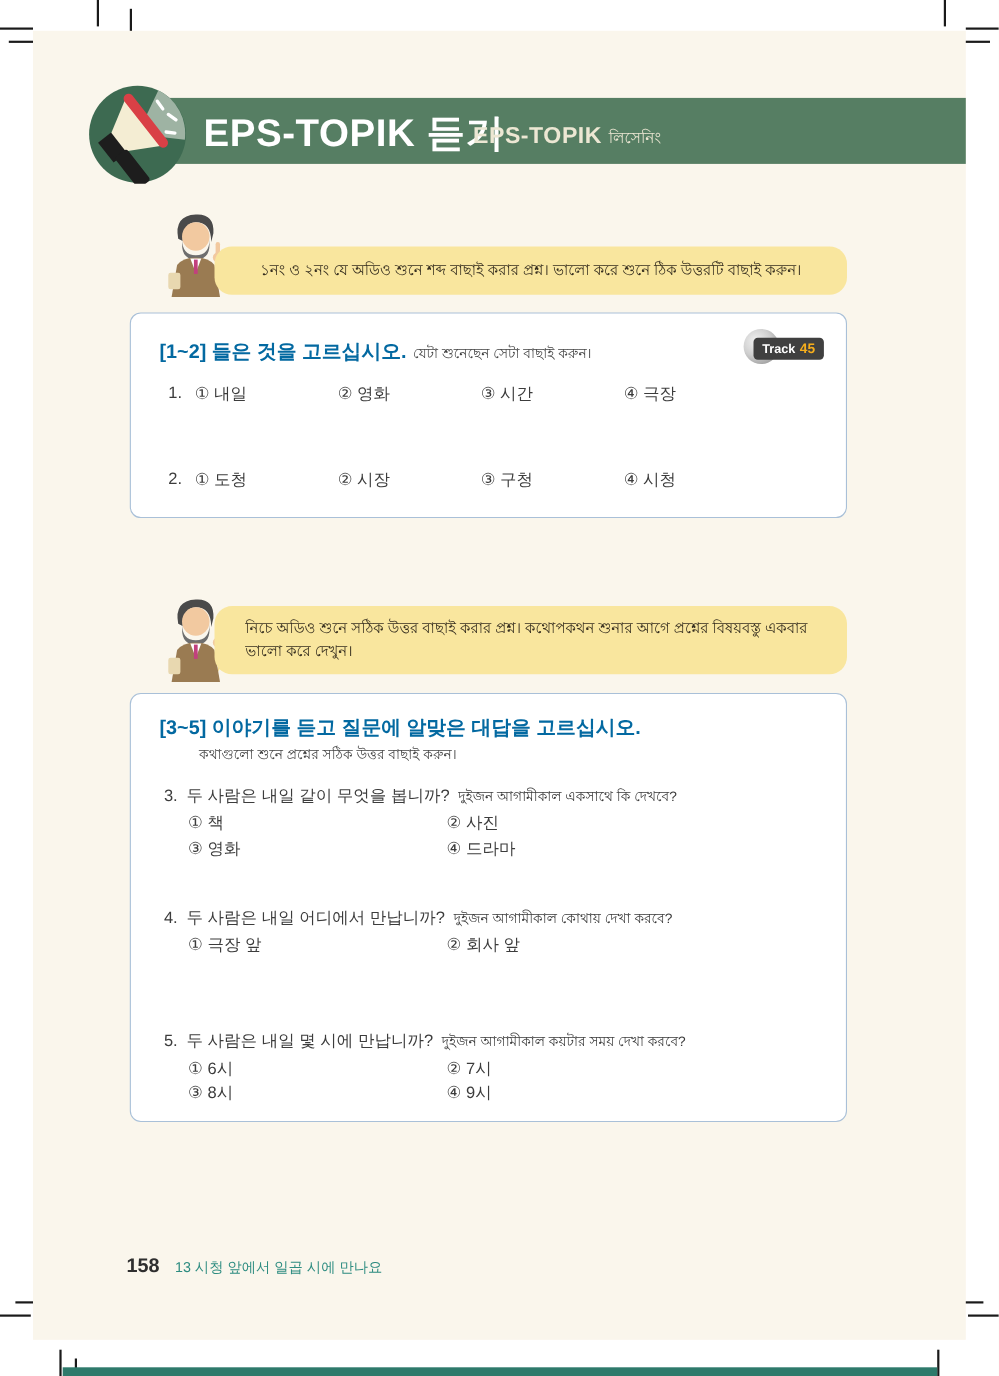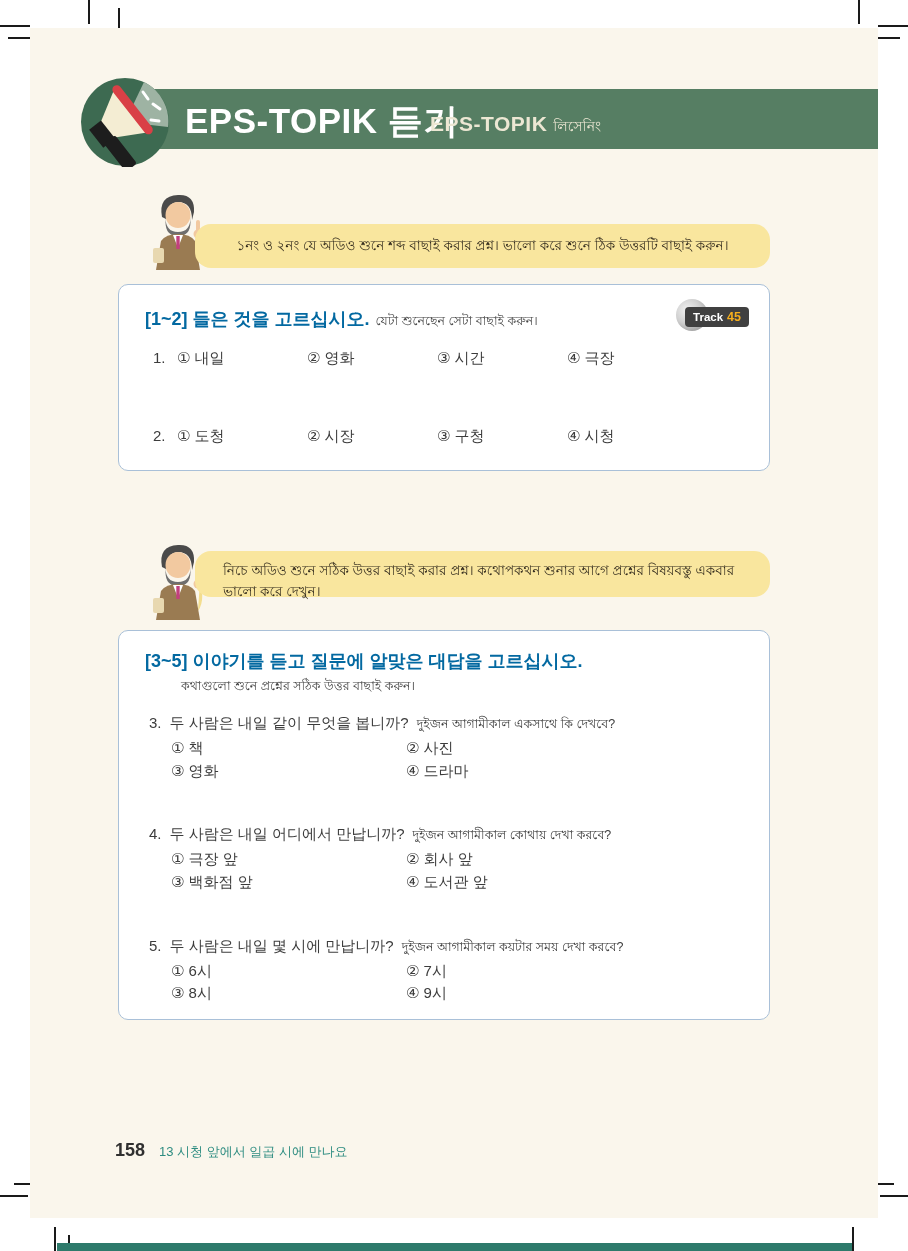--- a/index.html
+++ b/index.html
@@ -38,21 +38,21 @@
   .header-sub .en { font-size:21px; font-weight:bold; letter-spacing:0.5px; }
   .header-sub .bn { font-size:14px; margin-left:6px; }
 
   
   .tip-bubble {
     position:absolute; left:195px; width:575px;
     background:#f9e69e; border-radius:16px;
     color:#362e1f; font-size:13.5px; line-height:1.55;
   }
   .tip1 { top:224px; height:44px; display:flex; align-items:center; justify-content:center; text-align:right; padding:0 14px; }
-  .tip2 { top:551px; height:46px; padding:10px 14px 0 28px; }
+  .tip2 { top:551px; height:62px; padding:10px 14px 0 28px; }
   .tip-char { position:absolute; width:62px; height:80px; }
   .char1 { left:148px; top:190px; }
   .char2 { left:148px; top:540px; }
 
   
   .qbox {
     position:absolute; left:118px; width:652px;
     background:#ffffff; border:1.6px solid #a9c0d8; border-radius:10px;
   }
   .box1 { top:284px; height:187px; }
@@ -228,24 +228,20 @@
     <span class="opt">④ 드라마</span>
   </div>
 
   <div class="q2line" style="top:194px;">
     <span class="qnum">4.</span><span class="ko">두 사람은 내일 어디에서 만납니까?</span><span class="bn">দুইজন  আগামীকাল কোথায় দেখা করবে?</span>
   </div>
   <div class="optrow" style="top:219px;">
     <span class="opt">① 극장 앞</span>
     <span class="opt">② 회사 앞</span>
   </div>
-  <div class="optrow" style="top:242px;">
-    <span class="opt">③ 백화점 앞</span>
-    <span class="opt">④ 도서관 앞</span>
-  </div>
 
   <div class="q2line" style="top:306px;">
     <span class="qnum">5.</span><span class="ko">두 사람은 내일 몇 시에 만납니까?</span><span class="bn">দুইজন  আগামীকাল কয়টার সময় দেখা করবে?</span>
   </div>
   <div class="optrow" style="top:331px;">
     <span class="opt">① 6시</span>
     <span class="opt">② 7시</span>
   </div>
   <div class="optrow" style="top:353px;">
     <span class="opt">③ 8시</span>

